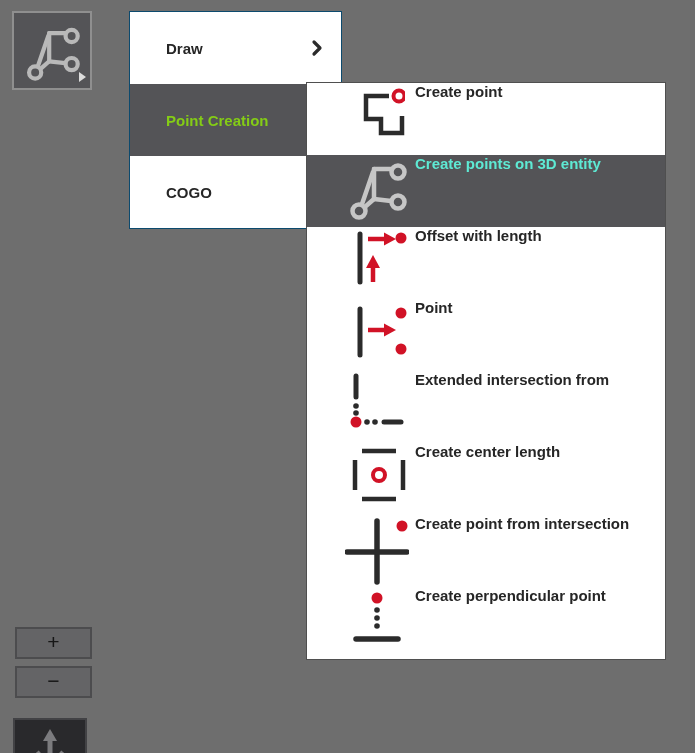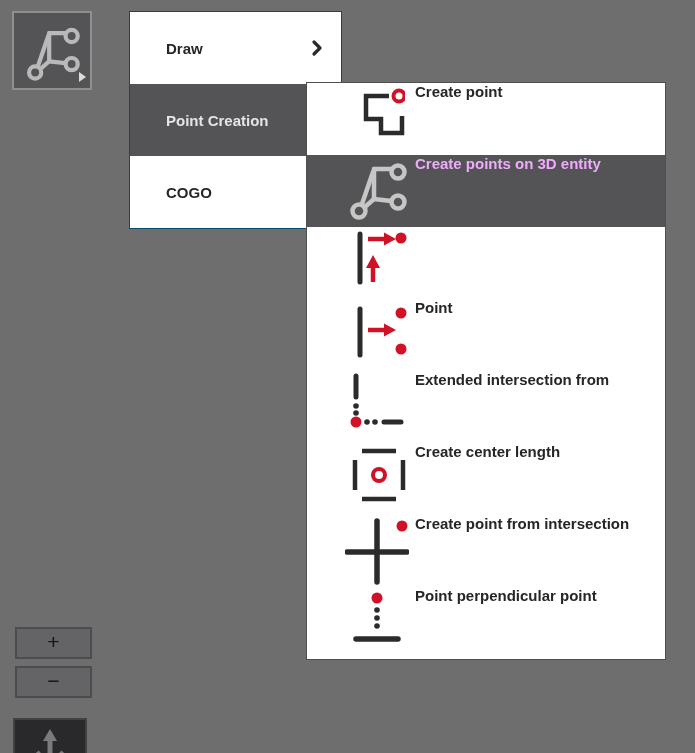--- a/index.html
+++ b/index.html
@@ -24,36 +24,36 @@
     position:absolute;left:93px;top:11px;width:213px;
     background:#ffffff;border:1px solid #0c4a6e;box-sizing:border-box;margin-left:36px;
   }
   .menu-item{
     height:72px;display:flex;align-items:center;
     padding:0 18px 0 36px;cursor:pointer;background:#ffffff;
   }
   .menu-item .label{flex:1;font-size:15px;font-weight:bold;color:#262626;}
   .menu-item .chev{color:#2b2b2b;display:flex;}
   .menu-item.selected{background:#545457;}
-  .menu-item.selected .label{color:#e5e5e5;}
+  .menu-item.selected .label{color:#84cc16;}
   .menu-item.selected .chev{color:#e8e8e8;}
   
   .submenu-panel{
     position:absolute;left:306px;top:82px;width:360px;
     background:#ffffff;border:1px solid #4f4f4f;box-sizing:border-box;
   }
   .submenu-item{
     height:72px;display:flex;align-items:flex-start;cursor:pointer;background:#ffffff;
   }
   .submenu-item .icon-box{
     width:64px;margin-left:38px;display:flex;align-items:center;justify-content:center;flex:none;
   }
   .submenu-item .label{margin-left:6px;font-size:15px;font-weight:bold;color:#262626;white-space:nowrap;}
   .submenu-item.selected{background:#545457;}
-  .submenu-item.selected .label{color:#f0abfc;}
+  .submenu-item.selected .label{color:#5eead4;}
   
   .zoom-btn{
     position:absolute;left:15px;width:77px;height:32px;
     background:#646466;border:2px solid #4c4c4e;box-sizing:border-box;
     color:#161616;font-size:21px;line-height:26px;text-align:center;cursor:pointer;
     font-weight:400;user-select:none;
   }
   .zoom-btn.in{top:627px;}
   .zoom-btn.out{top:666px;}
   .pan-button{
@@ -141,20 +141,21 @@
     <span class="icon-box">
       <svg width="60" height="58" viewBox="0 0 60 58" fill="none">
         <path d="M13 7 V55" stroke="#2b2b2b" stroke-width="5" stroke-linecap="round"></path>
         <path d="M21 12 H37" stroke="#d11226" stroke-width="4.5"></path>
         <polygon points="37,5.5 49,12 37,18.5" fill="#d11226"></polygon>
         <circle cx="54" cy="11" r="5.5" fill="#d11226"></circle>
         <path d="M26 55 V41" stroke="#d11226" stroke-width="4.5"></path>
         <polygon points="19,41 26,28 33,41" fill="#d11226"></polygon>
       </svg>
     </span>
+    <span class="label">Offset with length</span>
   </div>
 
   <div class="submenu-item">
     <span class="icon-box">
       <svg width="60" height="60" viewBox="0 0 60 60" fill="none">
         <path d="M13 10 V56" stroke="#2b2b2b" stroke-width="5" stroke-linecap="round"></path>
         <path d="M21 31 H37" stroke="#d11226" stroke-width="4.5"></path>
         <polygon points="37,24.5 49,31 37,37.5" fill="#d11226"></polygon>
         <circle cx="54" cy="14" r="5.5" fill="#d11226"></circle>
         <circle cx="54" cy="50" r="5.5" fill="#d11226"></circle>
@@ -206,21 +207,21 @@
   <div class="submenu-item">
     <span class="icon-box">
       <svg width="60" height="58" viewBox="0 0 60 58" fill="none">
         <circle cx="30" cy="11" r="5.5" fill="#d11226"></circle>
         <circle cx="30" cy="23" r="2.8" fill="#2b2b2b"></circle>
         <circle cx="30" cy="31" r="2.8" fill="#2b2b2b"></circle>
         <circle cx="30" cy="39" r="2.8" fill="#2b2b2b"></circle>
         <path d="M9 52 H51" stroke="#2b2b2b" stroke-width="5.5" stroke-linecap="round"></path>
       </svg>
     </span>
-    <span class="label">Point perpendicular point</span>
+    <span class="label">Create perpendicular point</span>
   </div>
 
 </div>
 
 <div class="zoom-btn in">+</div>
 <div class="zoom-btn out">−</div>
 
 <div class="pan-button">
   <span>
     <svg width="52" height="40" viewBox="0 0 52 40" fill="none">

